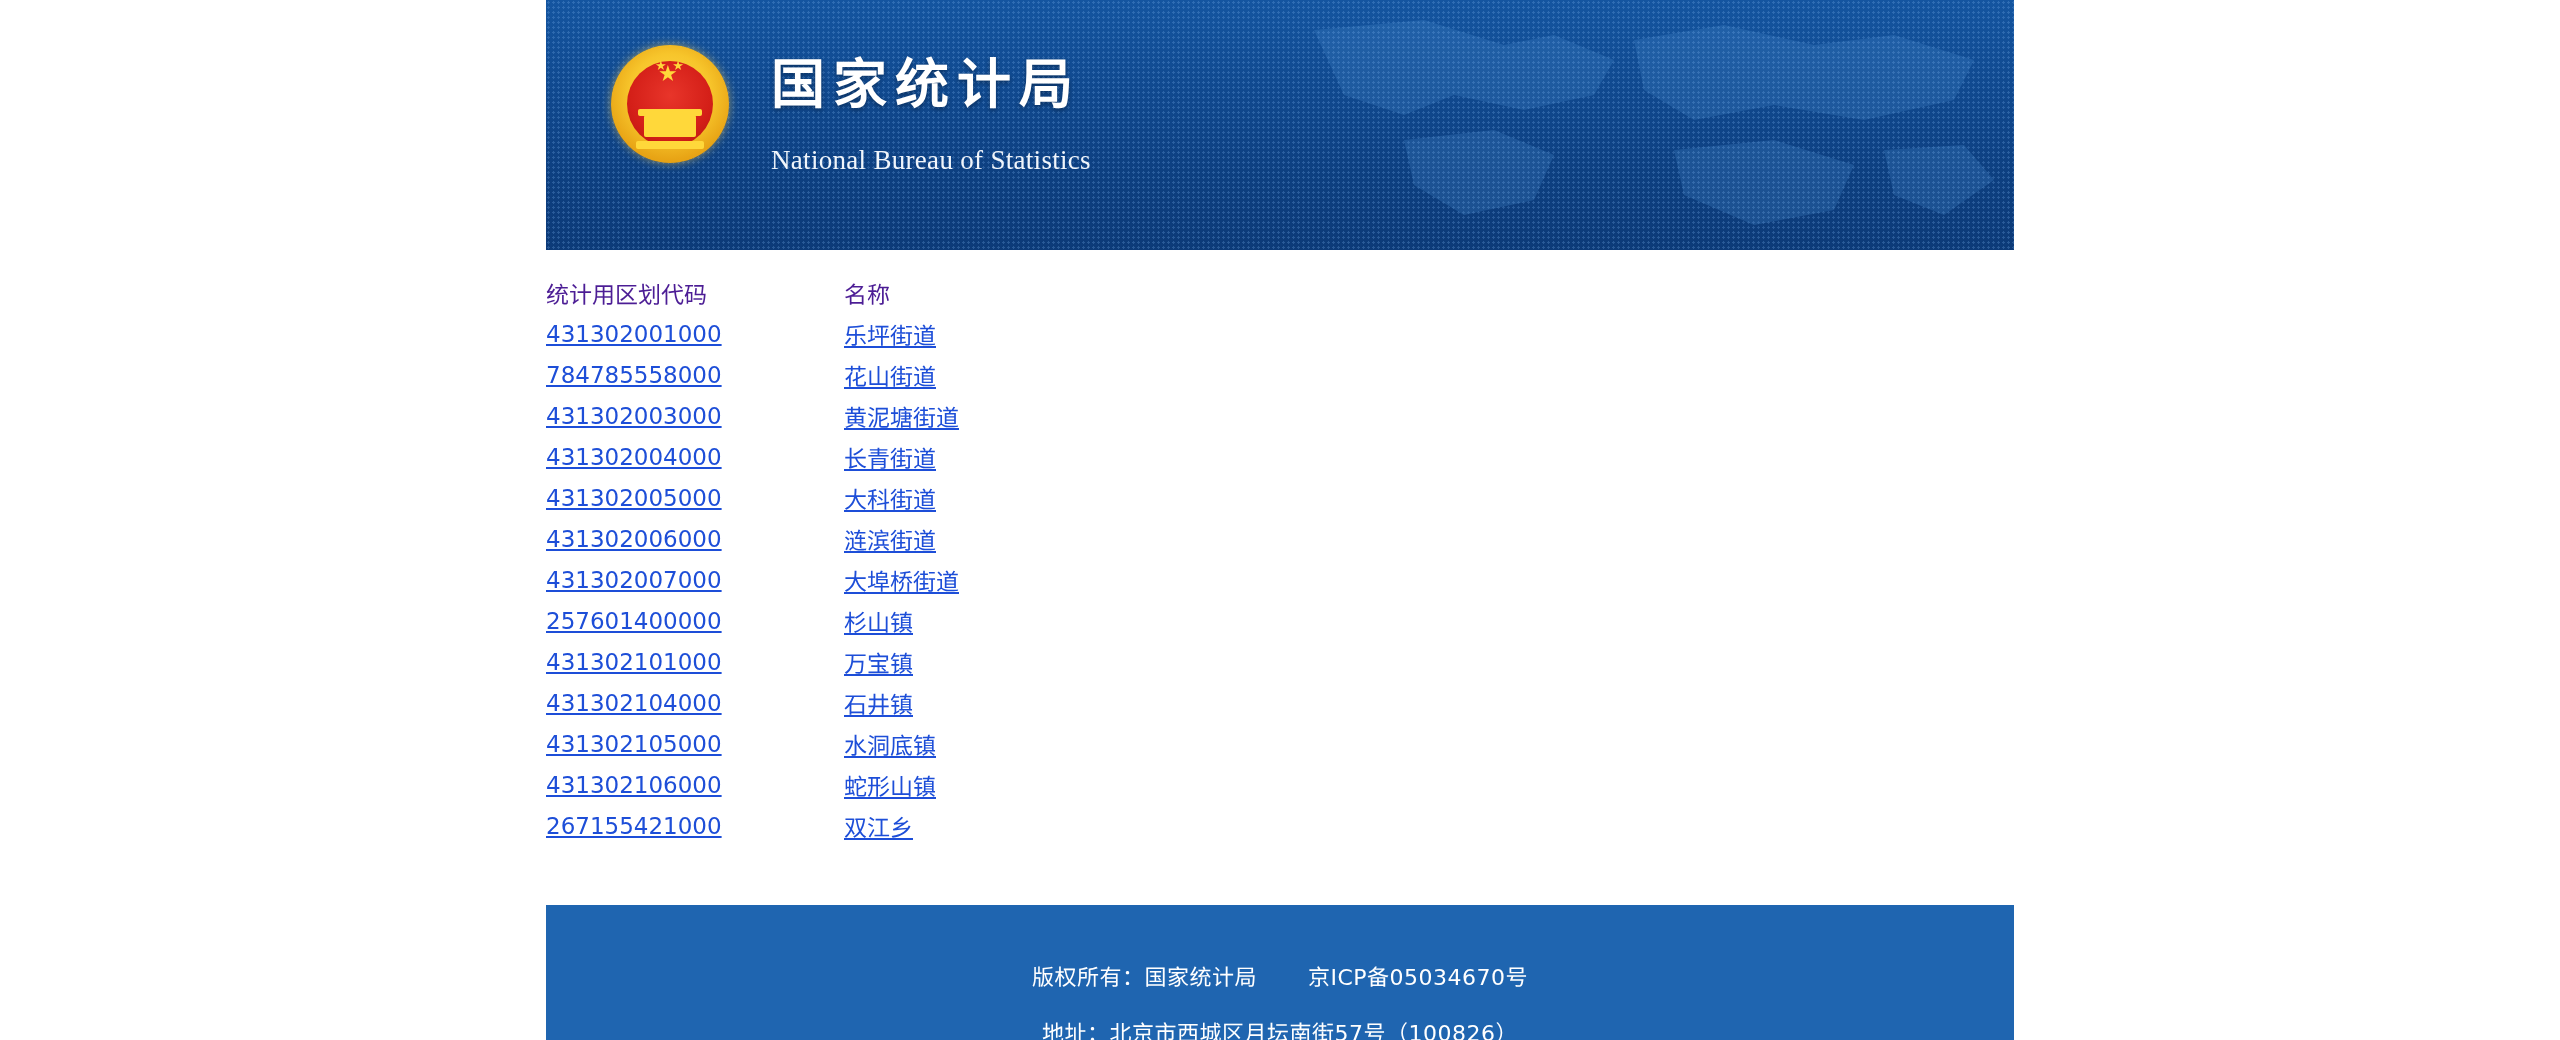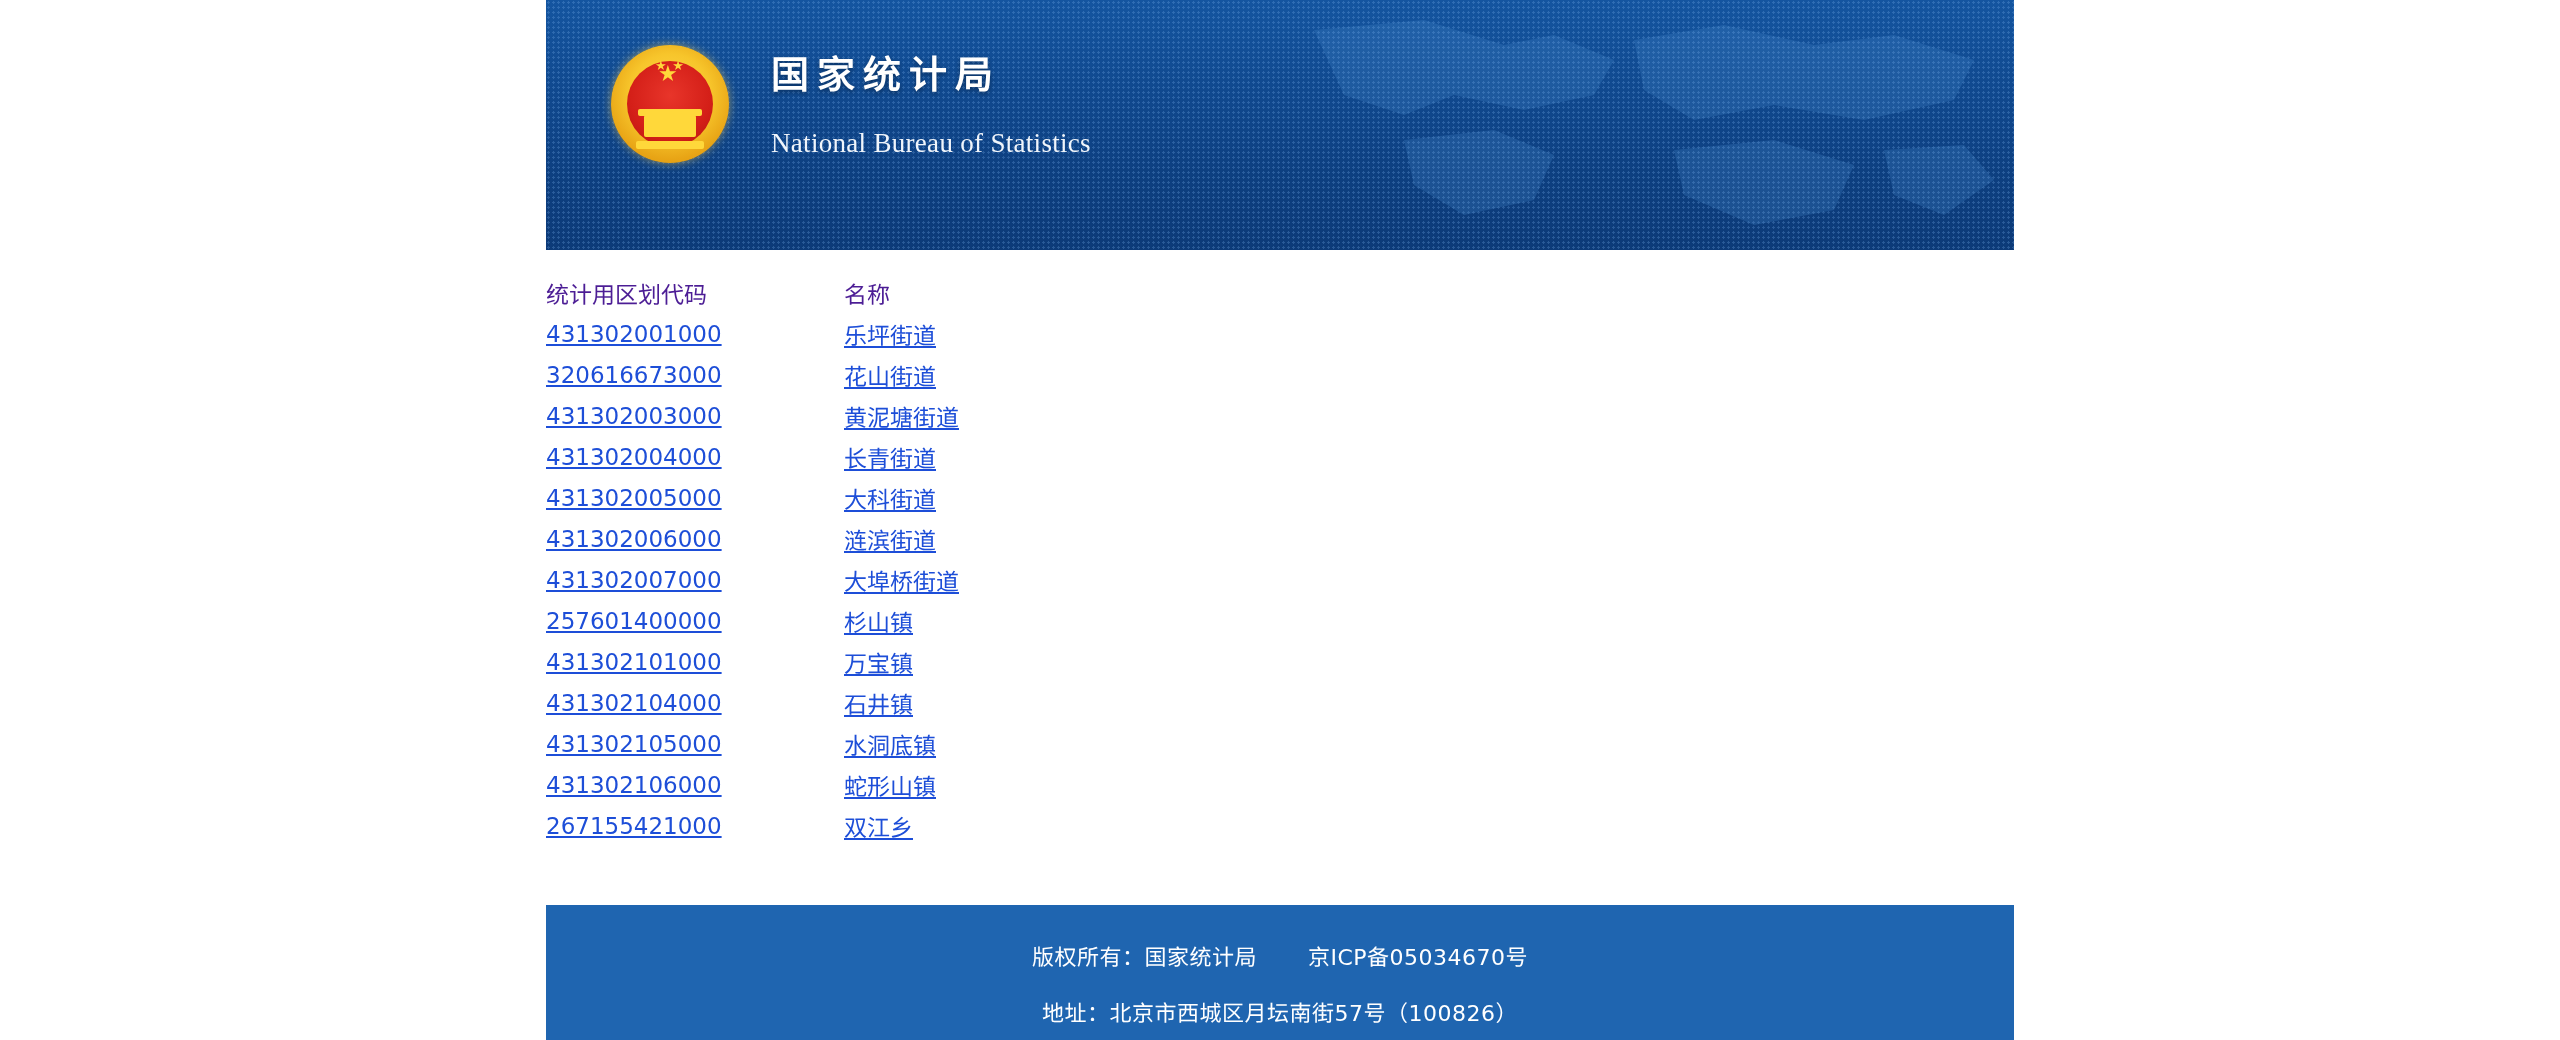--- a/index.html
+++ b/index.html
@@ -125,21 +125,21 @@
     background: #ffd83a;
     border-radius: 2px;
   }
   .banner-titles {
     position: absolute;
     left: 225px;
     top: 55px;
   }
   .banner-title-cn {
     color: #ffffff;
-    font-size: 38px;
+    font-size: 54px;
     font-weight: bold;
     letter-spacing: 8px;
     line-height: 1.1;
     text-shadow: 0 2px 5px rgba(0,0,0,0.35);
     font-family: "DejaVu Sans", "Liberation Sans", sans-serif;
   }
   .banner-title-en {
     margin-top: 31px;
     color: #f0f5fb;
     font-size: 27px;
@@ -186,21 +186,21 @@
     top: 905px;
     width: 1468px;
     height: 160px;
     background: #1f65b0;
     color: #ffffff;
     text-align: center;
     font-size: 22px;
     font-family: "DejaVu Sans", "Liberation Sans", sans-serif;
   }
   .footer-line {
-    padding-top: 34px;
+    padding-top: 54px;
     letter-spacing: 0.5px;
   }
   .footer-line + .footer-line { padding-top: 24px; }
   .footer-gap { display: inline-block; width: 36px; }
 </style>
 </head>
 <body>
 
 <div class="page">
   <div class="content-wrap">
@@ -237,21 +237,21 @@
         <tbody id="table-body">
           <tr class="head-row">
             <td class="col-code">统计用区划代码</td>
             <td class="col-name">名称</td>
           </tr>
         <tr>
               <td class="col-code"><a class="link" href="#">431302001000</a></td>
               <td class="col-name"><a class="link" href="#">乐坪街道</a></td>
             </tr>
             <tr>
-              <td class="col-code"><a class="link" href="#">320616673000</a></td>
+              <td class="col-code"><a class="link" href="#">784785558000</a></td>
               <td class="col-name"><a class="link" href="#">花山街道</a></td>
             </tr>
             <tr>
               <td class="col-code"><a class="link" href="#">431302003000</a></td>
               <td class="col-name"><a class="link" href="#">黄泥塘街道</a></td>
             </tr>
             <tr>
               <td class="col-code"><a class="link" href="#">431302004000</a></td>
               <td class="col-name"><a class="link" href="#">长青街道</a></td>
             </tr>

